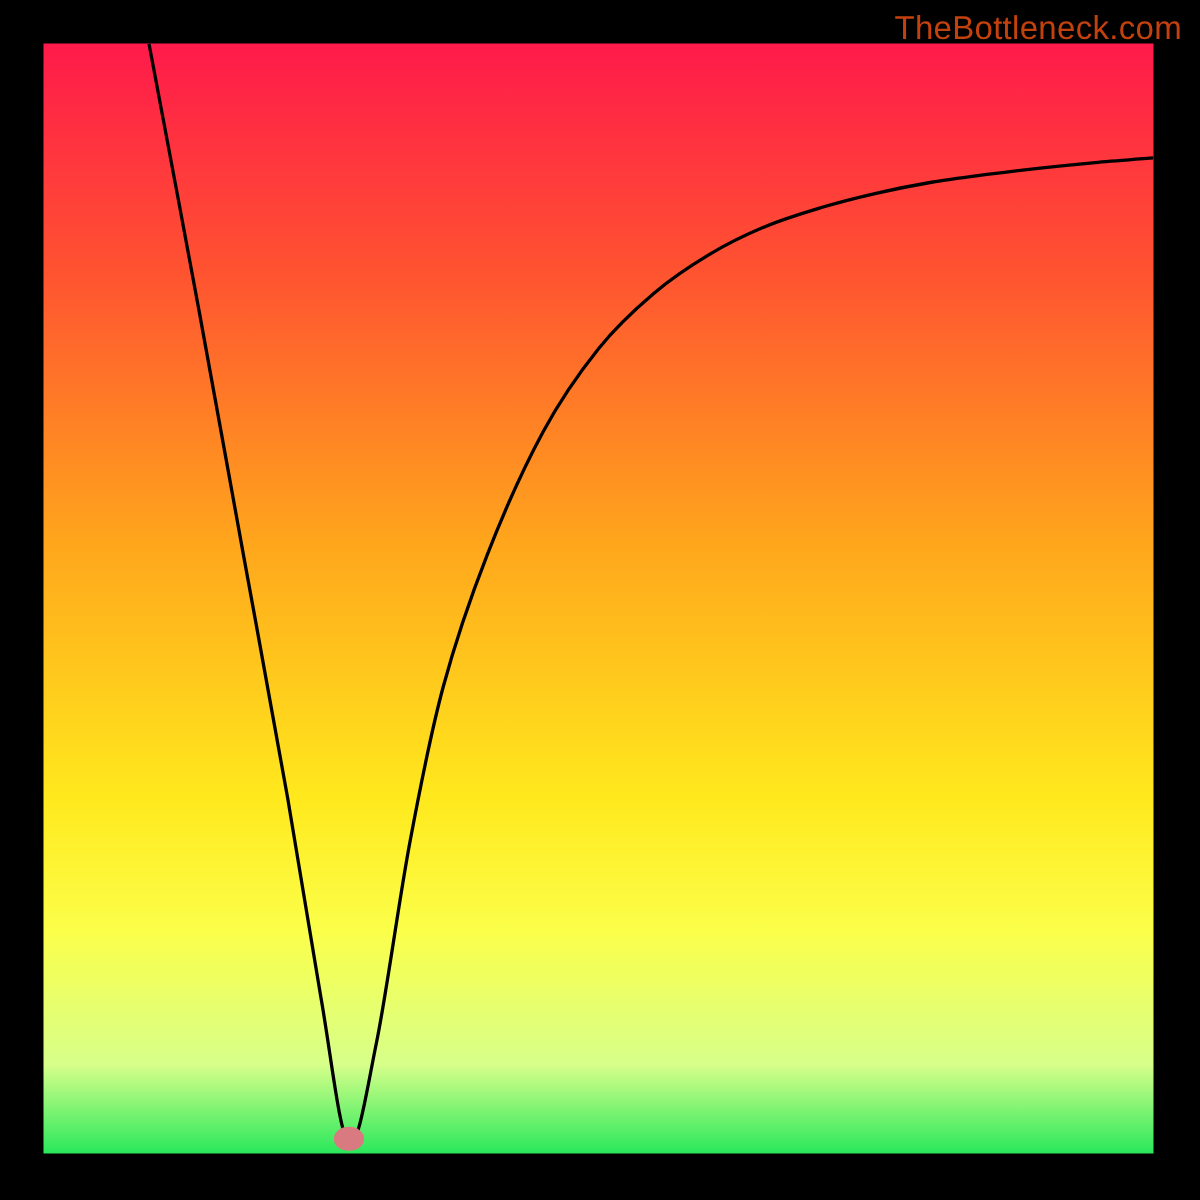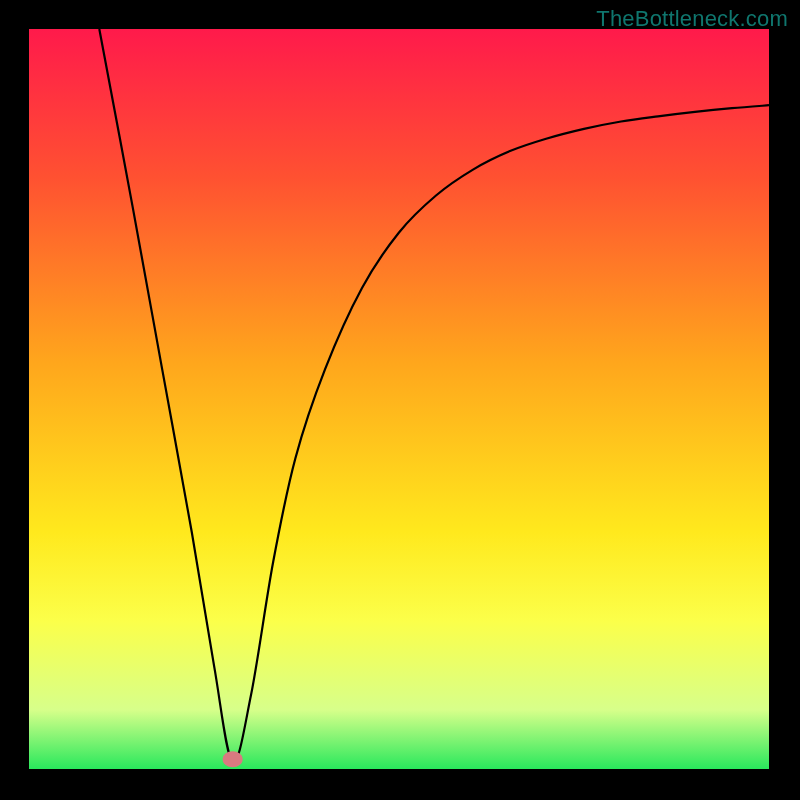--- a/index.html
+++ b/index.html
@@ -22,21 +22,21 @@
     left: 29px;
     top: 29px;
     width: 740px;
     height: 740px;
     
   }
   .watermark {
     position: absolute;
     top: 6px;
     right: 12px;
-    color: #0f766e;
+    color: #c2410c;
     font-size: 22px;
     font-weight: 400;
     letter-spacing: 0.2px;
     user-select: none;
   }
   svg.curve {
     position: absolute;
     left: 29px;
     top: 29px;
     width: 740px;

